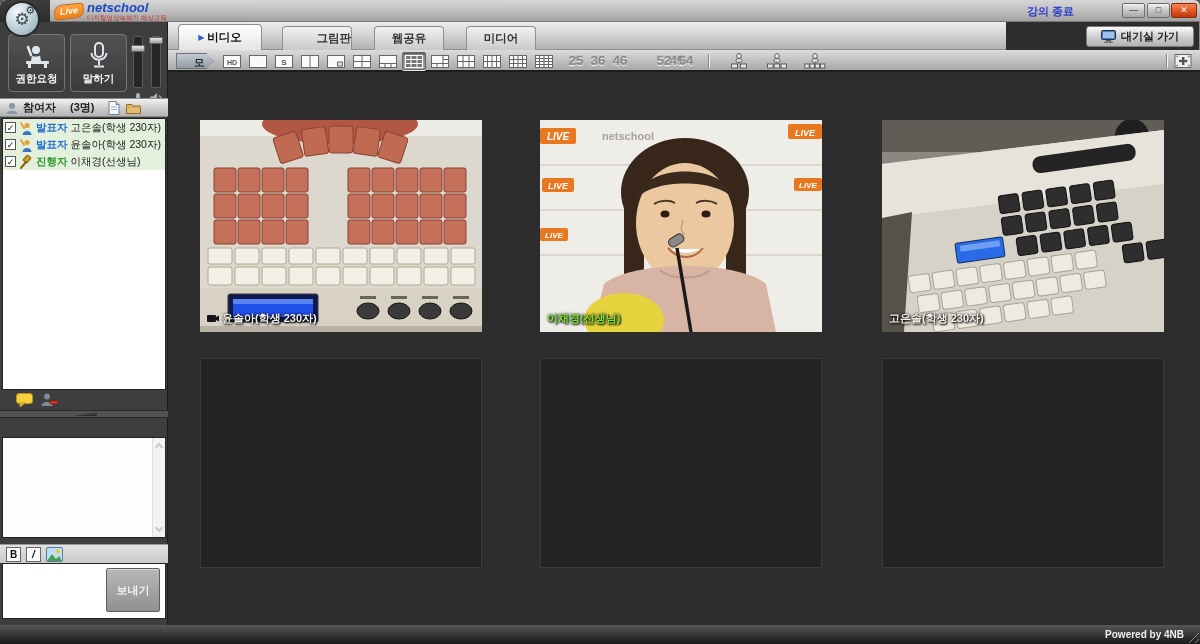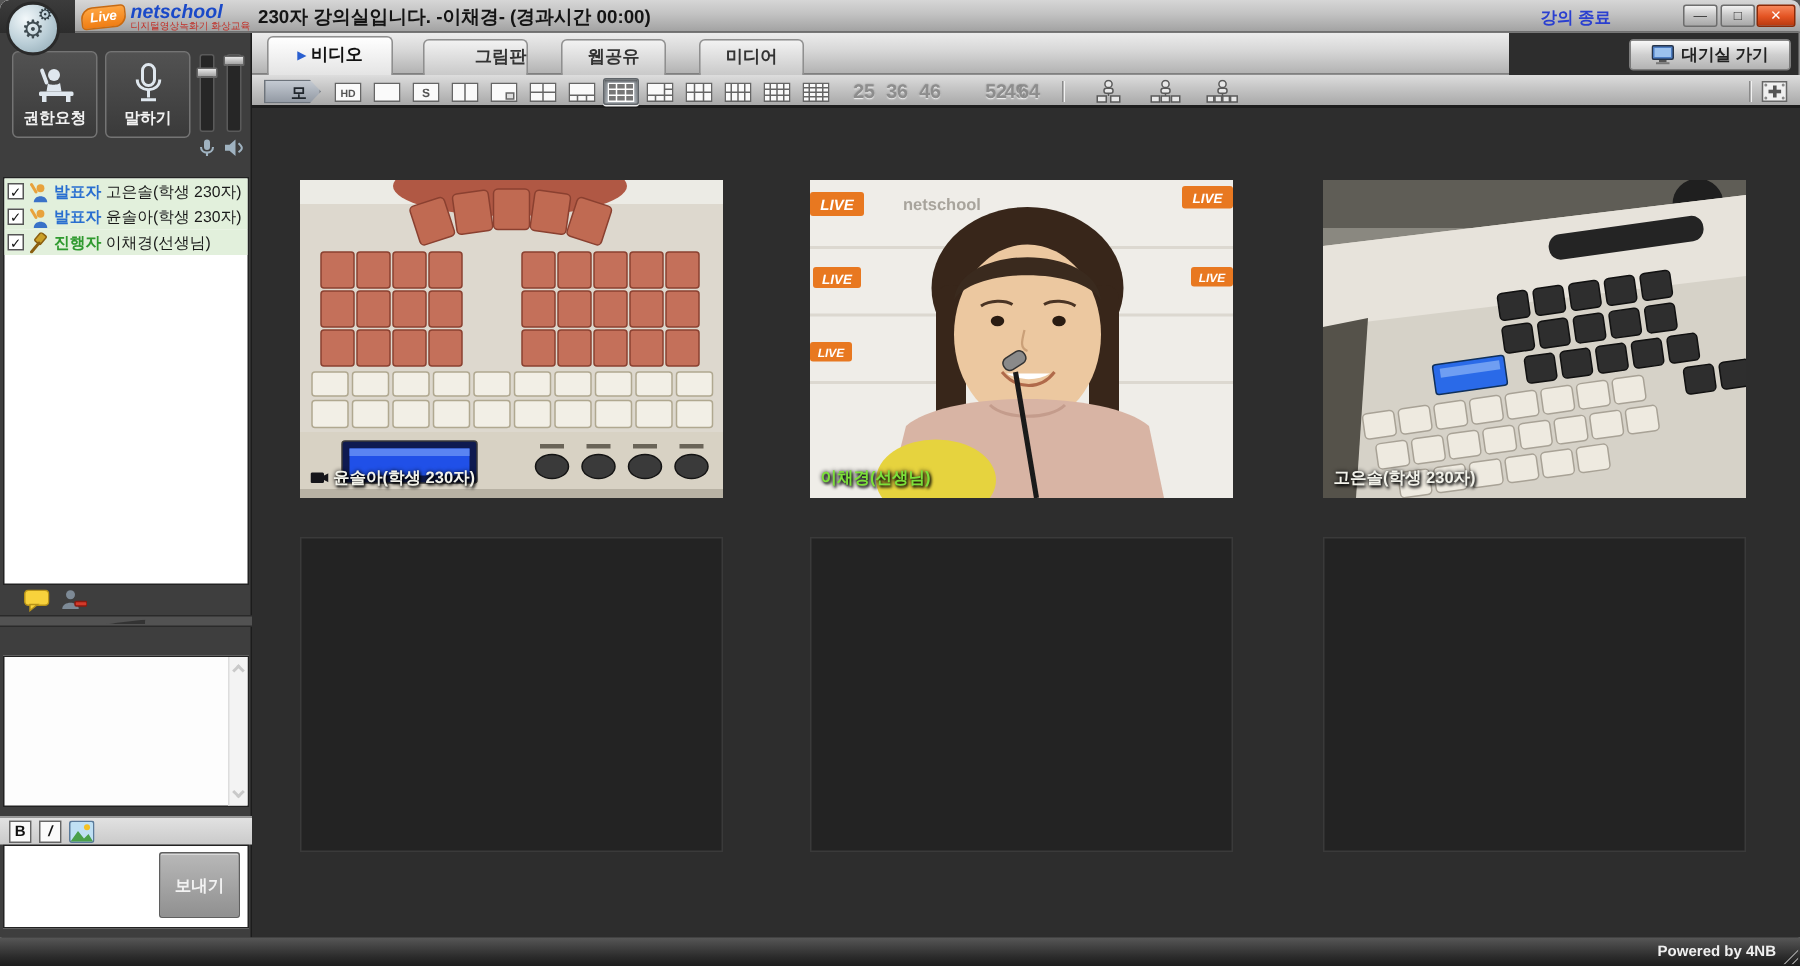--- a/index.html
+++ b/index.html
@@ -126,21 +126,20 @@
 
   <div class="abs titlebar">
     <div class="abs corner-dark"></div>
     <div class="abs logo">
       <span class="live-swoosh">Live</span>
       <span class="brandwrap">
         <span class="brand">netschool</span>
         <span class="tagline">디지털영상녹화기 화상교육</span>
       </span>
     </div>
-    <div class="abs room-title">230자 강의실입니다. -이채경- (경과시간 00:00)</div>
     <a class="abs end-link">강의 종료</a>
     <div class="abs winbtn min">—</div>
     <div class="abs winbtn max">□</div>
     <div class="abs winbtn close">✕</div>
   </div>
   <div class="abs gear-btn">
     <span class="gear-big">⚙</span>
     <span class="gear-small">⚙</span>
   </div>
 
@@ -359,20 +358,38 @@
     <svg class="abs" style="left:132px;top:70px;" width="12" height="13">
       <rect x="4" y="1" width="4" height="7" rx="2" fill="#9fb2c0"></rect>
         <path d="M2 6 C2 11 10 11 10 6" fill="none" stroke="#9fb2c0" stroke-width="1.4"></path>
         <line x1="6" y1="10" x2="6" y2="12" stroke="#9fb2c0" stroke-width="1.4"></line>
       </svg>
     <svg class="abs" style="left:149px;top:70px;" width="14" height="13">
       <polygon points="1,4.5 4,4.5 8,1 8,12 4,8.5 1,8.5" fill="#9fb2c0"></polygon>
         <path d="M10 3.5 C13 6 13 7.5 10 9.5" fill="none" stroke="#9fb2c0" stroke-width="1.3"></path>
       </svg>
 
+    <div class="phead" style="top:76px;">
+      <svg style="margin-left:6px;" width="12" height="12">
+        <circle cx="6" cy="4" r="3" fill="#8a97a4"></circle>
+          <path d="M0.5 12 C0.5 7.5 11.5 7.5 11.5 12 Z" fill="#8a97a4"></path>
+        </svg>
+      <span style="margin-left:5px;">참여자</span>
+      <span style="margin-left:14px;">(3명)</span>
+      <svg style="margin-left:14px;cursor:pointer;" width="12" height="14">
+        <path d="M1 0.5 H8 L11 3.5 V13.5 H1 Z" fill="#f6fbff" stroke="#6c7f90"></path>
+          <path d="M8 0.5 V3.5 H11" fill="none" stroke="#6c7f90"></path>
+          <line x1="3" y1="6" x2="9" y2="6" stroke="#9ab"></line>
+          <line x1="3" y1="8.5" x2="9" y2="8.5" stroke="#9ab"></line>
+        </svg>
+      <svg style="margin-left:6px;cursor:pointer;" width="15" height="12">
+        <path d="M0.5 2.5 H6 L7.5 4 H14.5 V11.5 H0.5 Z" fill="#e3bd72" stroke="#8a6a2a"></path>
+          <path d="M0.5 5 H14.5" stroke="#c89c4c"></path>
+        </svg>
+    </div>
     <div class="plist" style="top:96px;height:272px;">
       <div class="prow">
         <span class="pcheck">✓</span>
         <svg width="14" height="14">
           <path d="M2 2 L5 7" stroke="#e8a23c" stroke-width="2" stroke-linecap="round"></path>
             <circle cx="8" cy="4.5" r="2.6" fill="#e8a23c"></circle>
             <path d="M3.5 14 C3.5 8.5 12.5 8.5 12.5 14 Z" fill="#3a72c8"></path>
           </svg>
         <span class="prole blue">발표자</span>
         <span class="pname">고은솔(학생 230자)</span>

